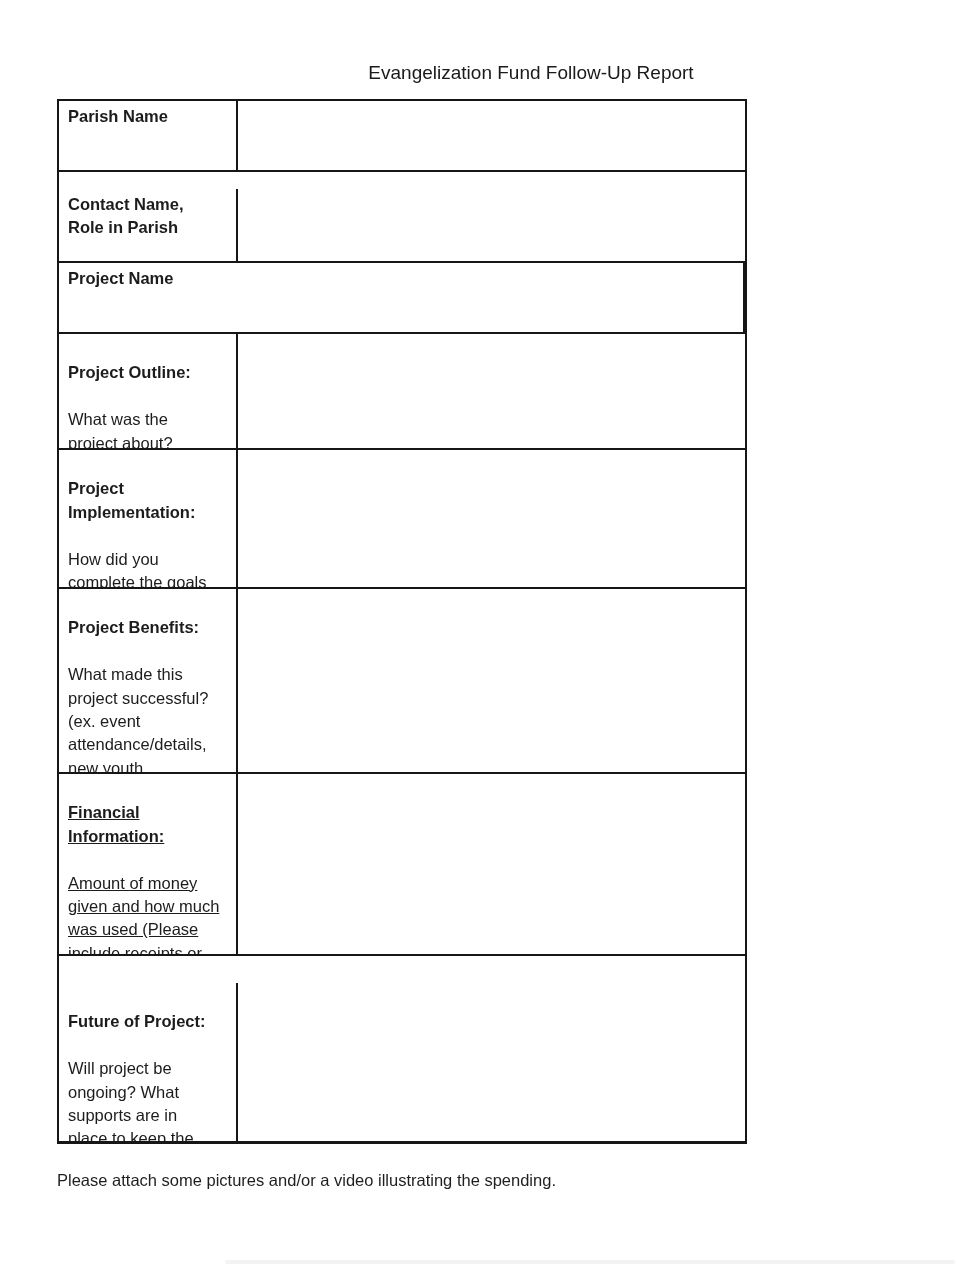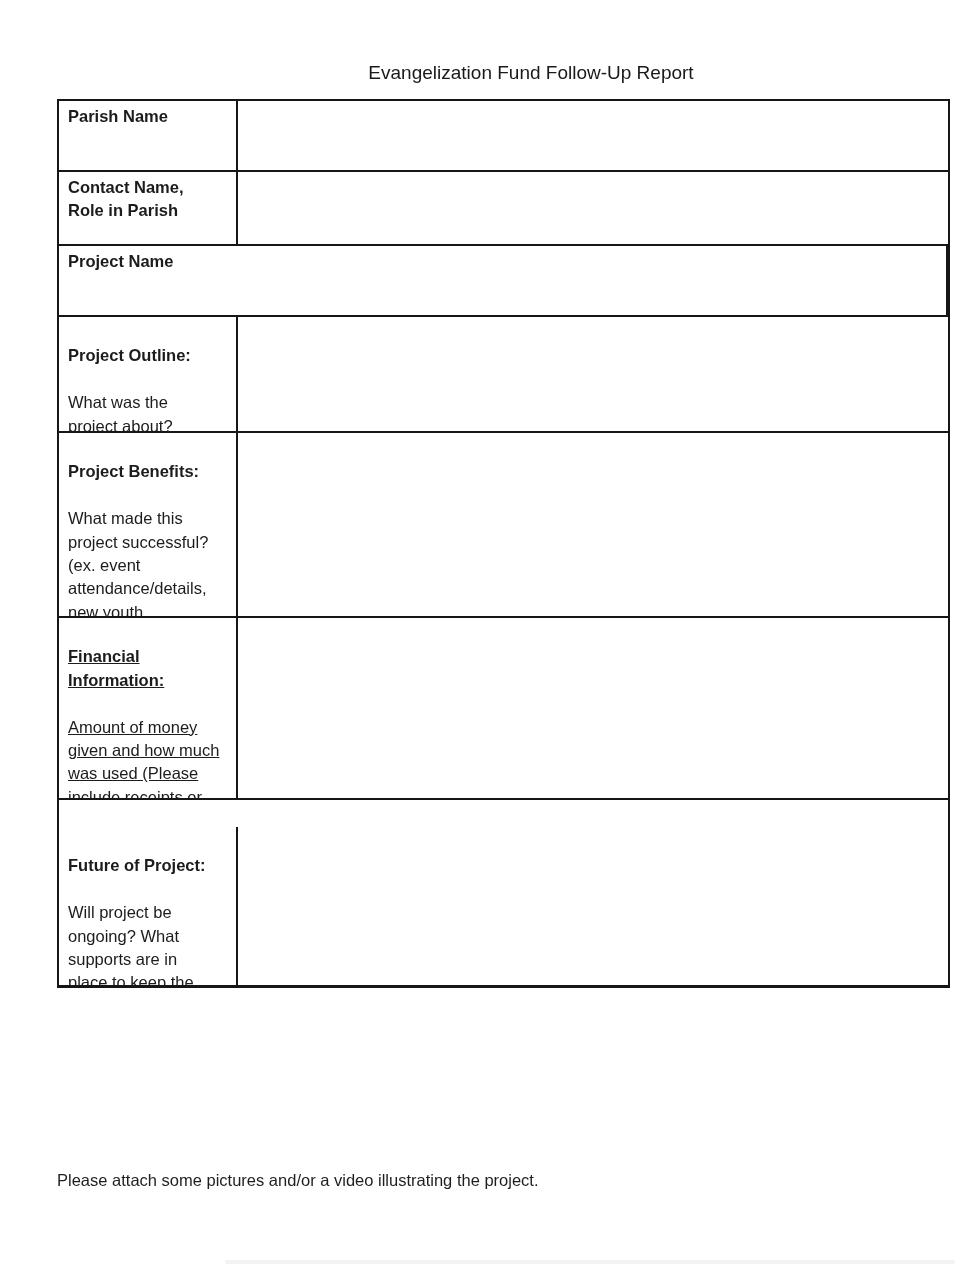--- a/index.html
+++ b/index.html
@@ -24,21 +24,21 @@
     font-size: 19px;
     line-height: 27px;
     color: #1a1a1a;
     font-weight: 400;
     padding-left: 41px;
   }
   .report-table {
     position: absolute;
     left: 57px;
     top: 99px;
-    width: 893px;
+    width: 690px;
     box-sizing: border-box;
     border: 2px solid #161616;
     border-bottom-width: 3px;
     background: #ffffff;
   }
   .t-row {
     display: flex;
     box-sizing: border-box;
     border-bottom: 2px solid #161616;
   }
@@ -65,21 +65,21 @@
     display: inline;
   }
   .value-cell {
     flex: 1 1 auto;
     box-sizing: border-box;
     background: #ffffff;
     cursor: text;
   }
   
   .r1 { height: 71px; }
-  .r2 { height: 74px; }
+  .r2 { height: 74px; margin-top: 17px; }
   .r3 { height: 71px; flex-direction: column; }
   .r4 { height: 116px; }
   .r5 { height: 139px; }
   .r6 { height: 185px; }
   .r7 { height: 182px; }
   .r8 { height: 185px; }
   .footer-note {
     position: absolute;
     left: 57px;
     top: 1168px;
@@ -132,20 +132,31 @@
   <div class="t-row r4">
     <div class="label-cell" style="white-space: pre-line;">
       <span class="lbl">Project Outline:</span>
       
 <span class="desc">What was the
 project about?</span>
     </div>
     <div class="value-cell"></div>
   </div>
 
+  <div class="t-row r5">
+    <div class="label-cell" style="white-space: pre-line;">
+      <span class="lbl">Project
+Implementation:</span>
+      
+<span class="desc">How did you
+complete the goals
+of the project?</span>
+    </div>
+    <div class="value-cell"></div>
+  </div>
 
   <div class="t-row r6">
     <div class="label-cell" style="white-space: pre-line;">
       <span class="lbl">Project Benefits:</span>
       
 <span class="desc">What made this
 project successful?
 (ex. event
 attendance/details,
 new youth
@@ -178,15 +189,15 @@
 place to keep the
 project sustainable
 for the next 10
 years?</span>
     </div>
     <div class="value-cell"></div>
   </div>
 
 </div>
 
-<div class="footer-note">Please attach some pictures and/or a video illustrating the project.</div>
+<div class="footer-note">Please attach some pictures and/or a video illustrating the spending.</div>
 
 <div class="page-edge-artifact"></div>
 
 </body></html>

